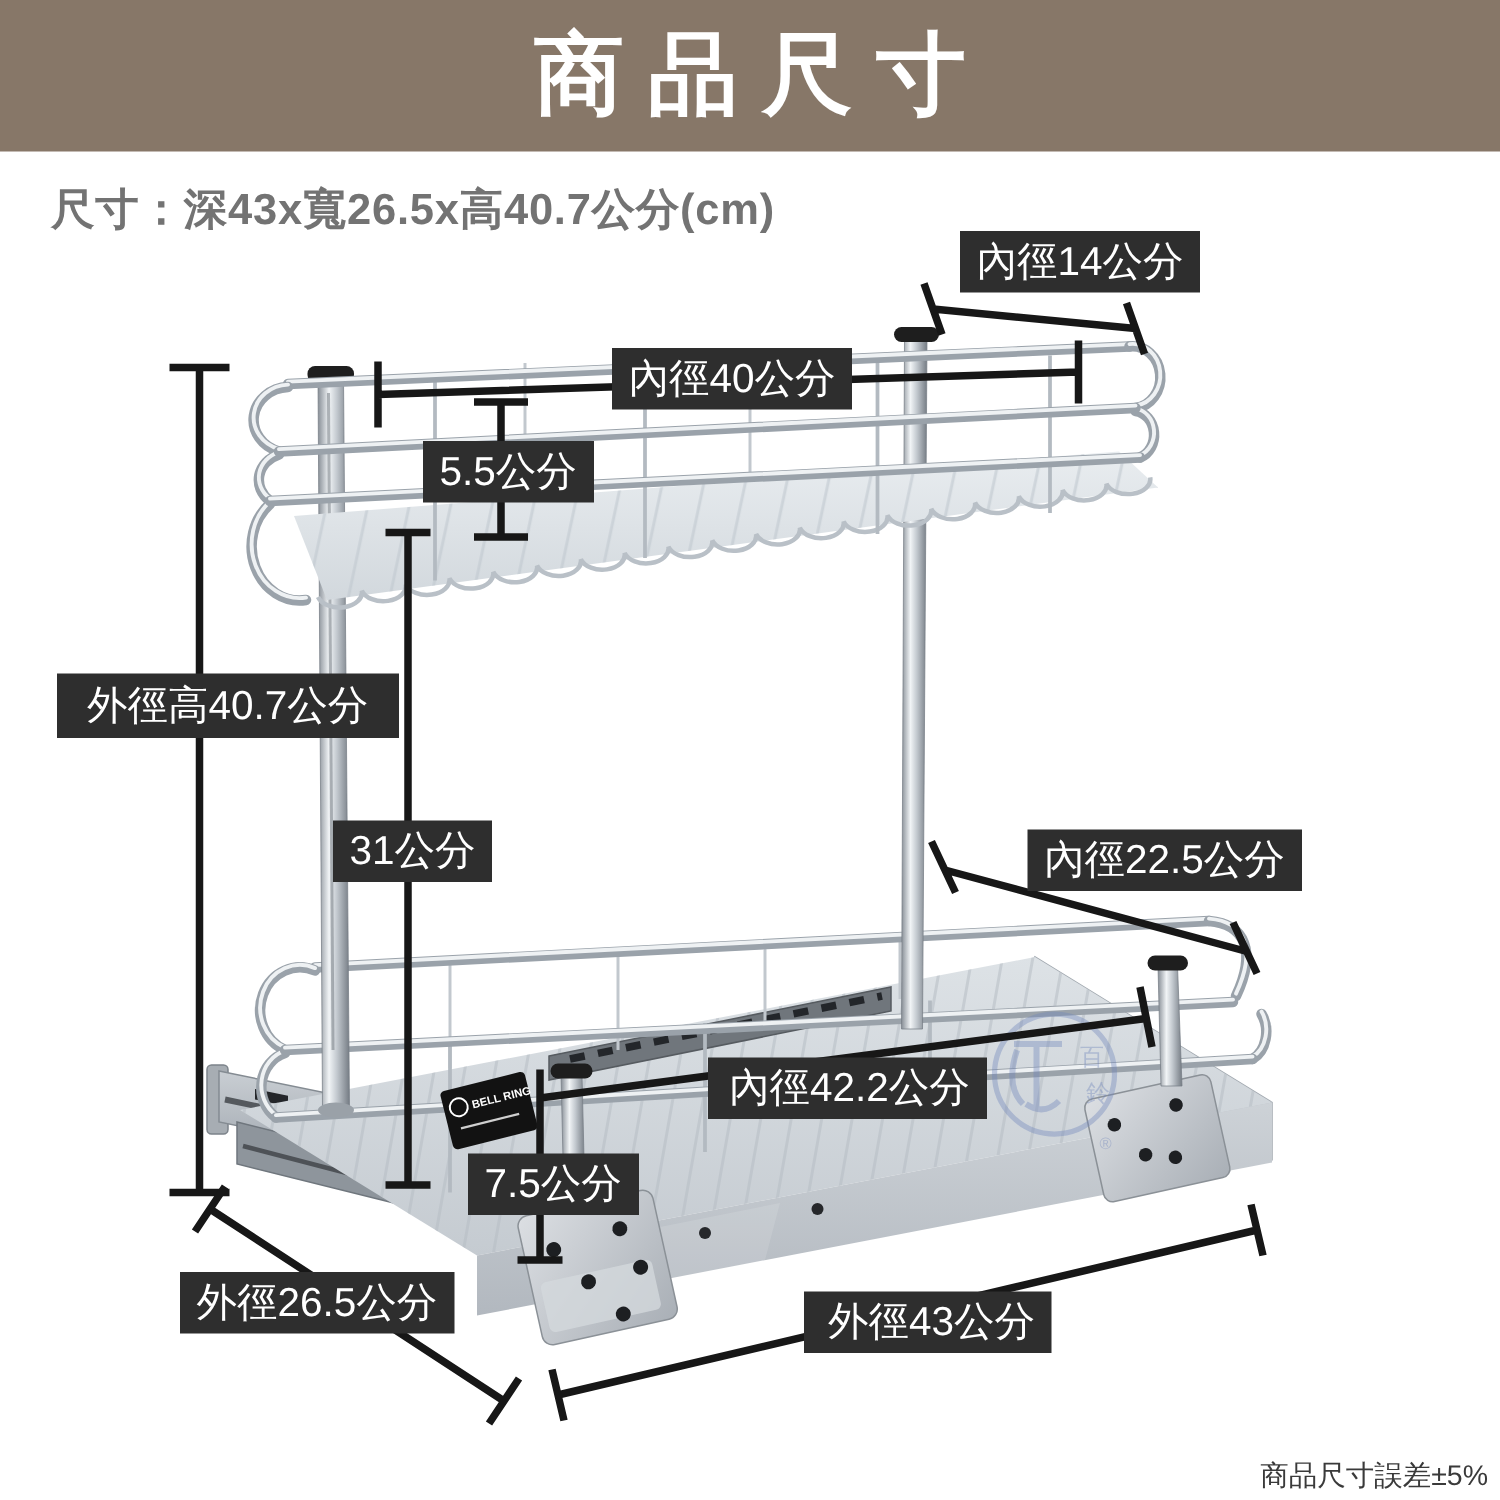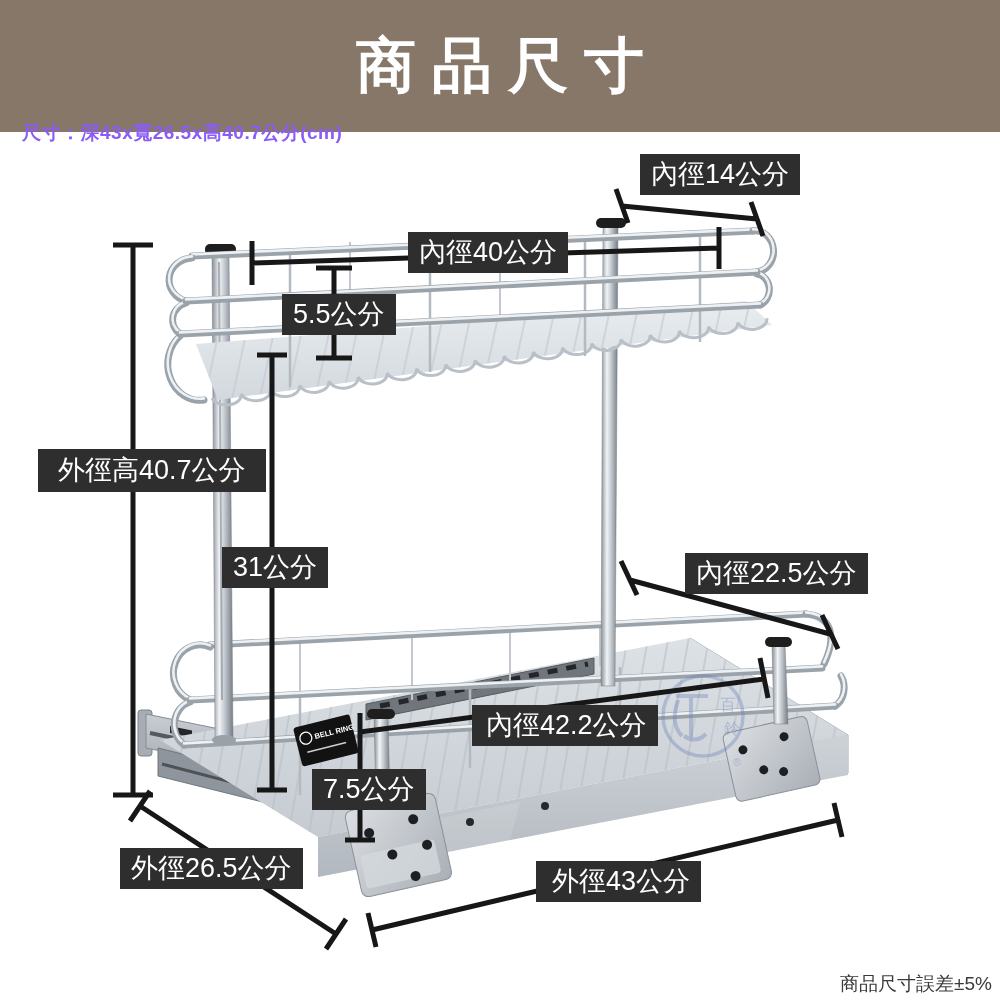--- a/index.html
+++ b/index.html
@@ -1,21 +1,21 @@
 <!DOCTYPE html>
 <html><head>
 <meta charset="utf-8">
 <style>
   html,body{margin:0;padding:0;background:#ffffff;}
   #stage{position:relative;width:1000px;height:1000px;background:#ffffff;overflow:hidden;
          font-family:"Liberation Sans","DejaVu Sans",sans-serif;}
-  #banner{position:absolute;left:0;top:0;width:1000px;height:132px;display:flex;
+  #banner{position:absolute;left:0;top:0;width:1000px;height:101px;display:flex;
           align-items:center;justify-content:center;}
   #banner h1{margin:0;color:#fff;font-size:60px;font-weight:bold;letter-spacing:16px;text-indent:16px;}
-  #subtitle{position:absolute;left:22px;top:120px;font-size:19px;font-weight:bold;color:#8b5cf6;
+  #subtitle{position:absolute;left:34px;top:120px;font-size:29px;font-weight:bold;color:#737373;
             letter-spacing:0.5px;white-space:nowrap;}
   #product-svg{position:absolute;left:0;top:0;width:1000px;height:1000px;}
   .dim-label{position:absolute;background:#2e2e2e;color:#ffffff;font-size:27px;line-height:1.15;
              padding:5px 11px;white-space:nowrap;}
   #lbl-itw{left:640px;top:154px;}
   #lbl-itl{left:408px;top:232px;}
   #lbl-tbh{left:282px;top:294px;}
   #lbl-oh {left:38px; top:449px;padding:6px 20px;}
   #lbl-tg {left:222px;top:547px;}
   #lbl-ilw{left:685px;top:553px;}

